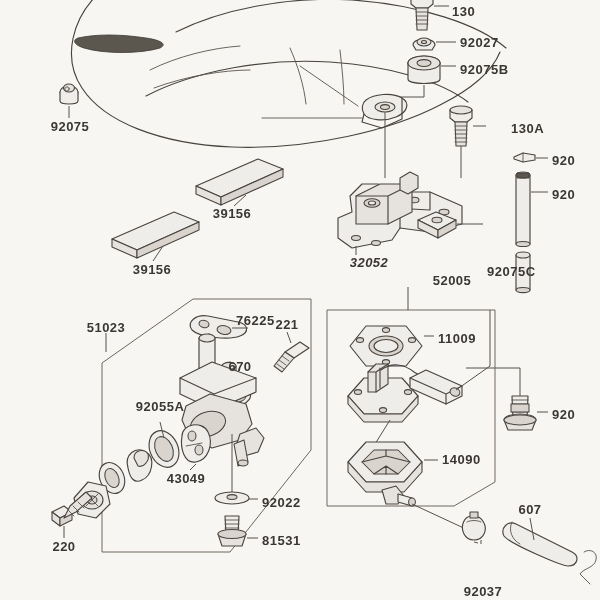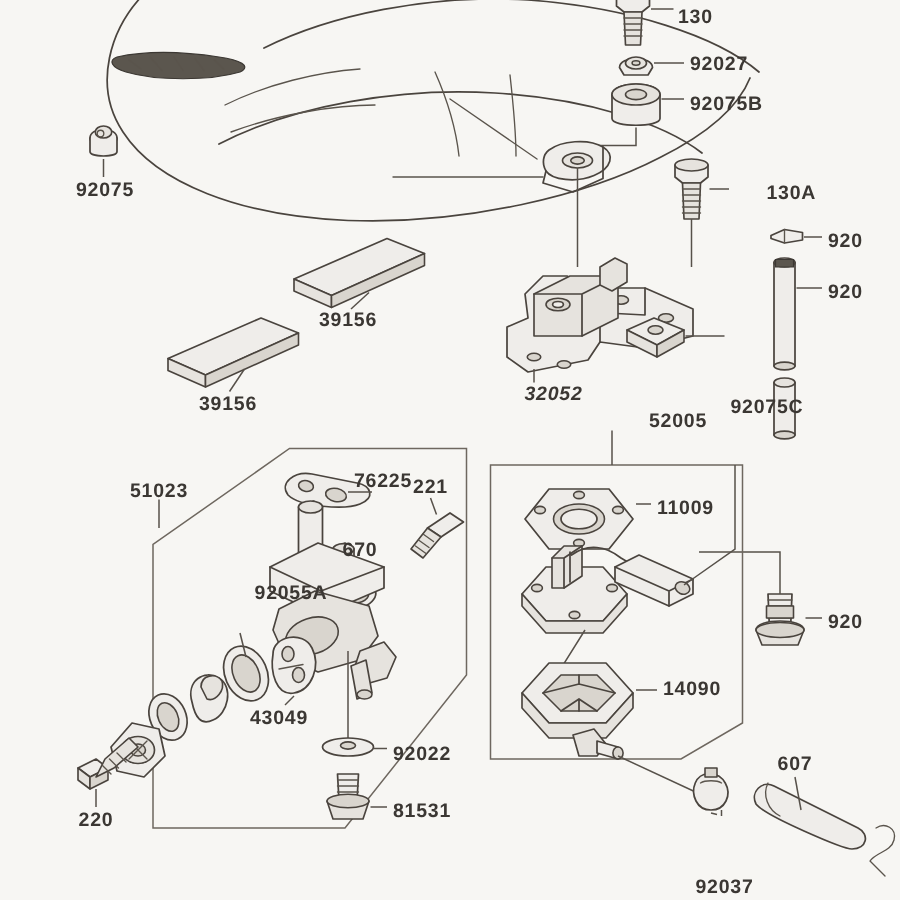--- a/index.html
+++ b/index.html
@@ -355,21 +355,21 @@
       <div class="lbl lft" style="left: 487px; top: 227px; margin-top: 44px;">92075C</div>
       <div class="lbl mid" style="left: 369px; top: 262px; font-style: italic;">32052</div>
       <div class="lbl mid" style="left: 408px; top: 280px; margin-left: 44px;">52005</div>
       <div class="lbl lft" style="left: 552px; top: 160px;">920</div>
       <div class="lbl lft" style="left: 552px; top: 194px;">920</div>
       <div class="lbl lft" style="left: 552px; top: 414px;">920</div>
       <div class="lbl mid" style="left: 106px; top: 327px;">51023</div>
       <div class="lbl lft" style="left: 236px; top: 320px;">76225</div>
       <div class="lbl mid" style="left: 287px; top: 324px;">221</div>
       <div class="lbl mid" style="left: 240px; top: 366px;">670</div>
-      <div class="lbl mid" style="left: 160px; top: 395px; margin-left: 34px;">92055A</div>
+      <div class="lbl mid" style="left: 160px; top: 406px;">92055A</div>
       <div class="lbl mid" style="left: 186px; top: 478px;">43049</div>
       <div class="lbl mid" style="left: 64px; top: 546px;">220</div>
       <div class="lbl lft" style="left: 262px; top: 502px;">92022</div>
       <div class="lbl lft" style="left: 262px; top: 540px;">81531</div>
       <div class="lbl lft" style="left: 438px; top: 338px;">11009</div>
       <div class="lbl lft" style="left: 442px; top: 459px;">14090</div>
       <div class="lbl mid" style="left: 483px; top: 551px; margin-top: 40px;">92037</div>
       <div class="lbl mid" style="left: 530px; top: 509px;">607</div>
     </div>
 

